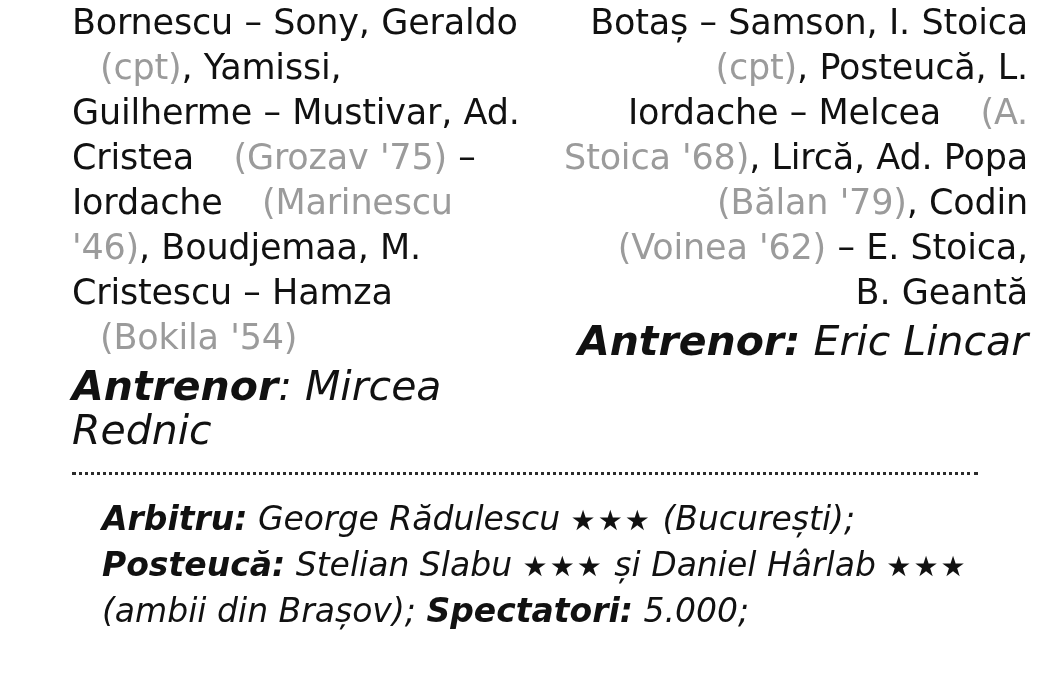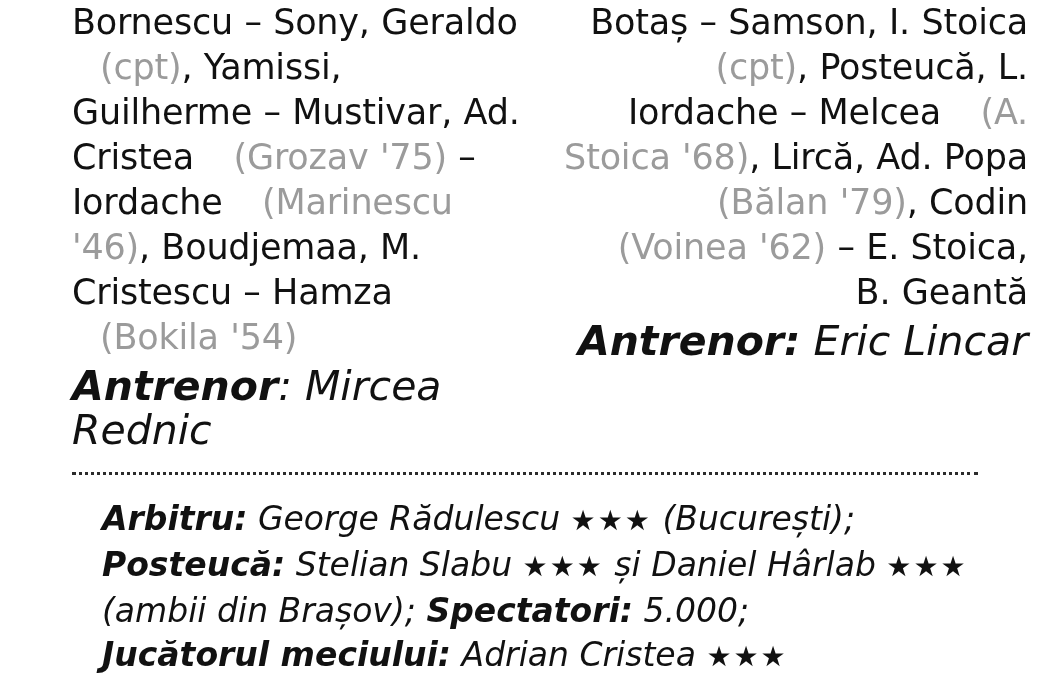--- a/index.html
+++ b/index.html
@@ -129,20 +129,15 @@
       <b>Posteucă:</b>
       <span>Stelian Slabu</span>
       <span class="stars">★★★</span>
       <span>și</span>
       <span>Daniel Hârlab</span>
       <span class="stars">★★★</span>
       <span>(ambii din Brașov);</span>
       <b>Spectatori:</b>
       <span>5.000;</span>
     </div>
-    <div class="line">
-      <b>Jucătorul meciului:</b>
-      <span>Adrian Cristea</span>
-      <span class="stars">★★★</span>
-    </div>
   </div>
 
 </div>
 
 </body></html>

